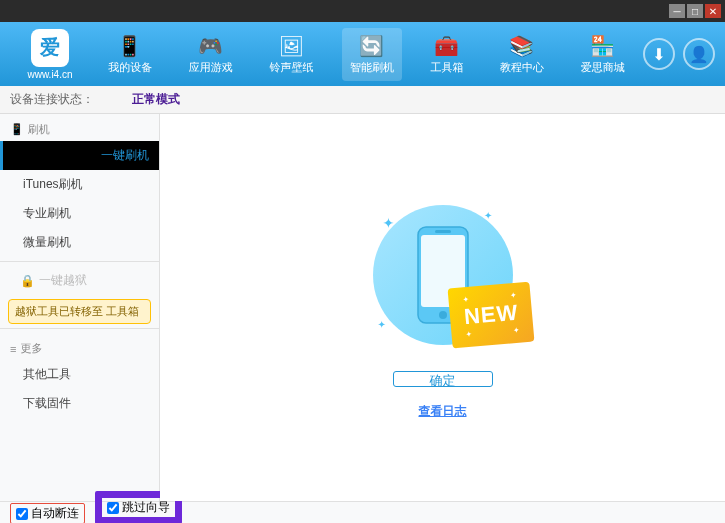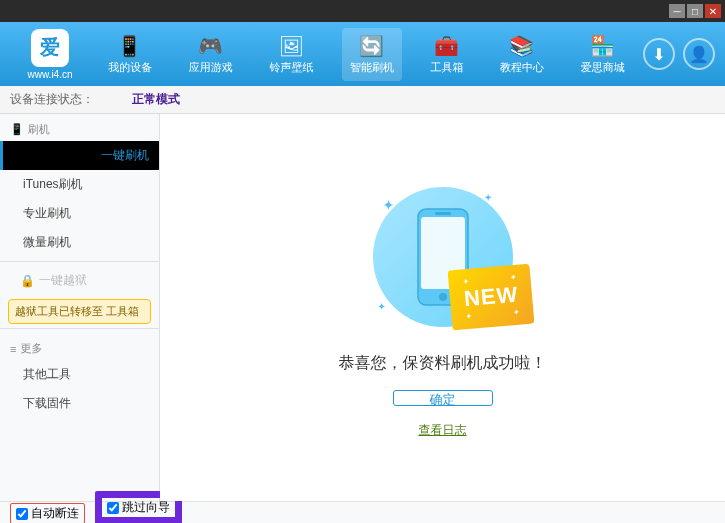--- a/index.html
+++ b/index.html
@@ -270,24 +270,25 @@
       height: 16px;
       border: 1px solid #2196d8;
       background: #fff;
       color: #2196d8;
       border-radius: 3px;
       cursor: pointer;
       font-size: 13px;
     }
 
     .goto-link {
-      color: #4d7c0f;
+      color: #3b82f6;
       cursor: pointer;
       font-size: 12px;
       text-decoration: underline;
+      font-weight: bold;
     }
     .checkbox-item {
       display: flex;
       align-items: center;
       gap: 3px;
       border: 1px solid #e74c3c;
       padding: 1px 4px;
       border-radius: 2px;
     }
     .checkbox-item input { width: 12px; height: 12px; }
@@ -408,21 +409,20 @@
             <span>✦</span>
               <span>✦</span>
           </div>
           <div class="new-badge-text">NEW</div>
           <div class="new-badge-stars">
             <span>✦</span>
               <span>✦</span>
           </div>
         </div>
       </div>
-      <div class="success-text">恭喜您，保资料刷机成功啦！</div>
       <button class="confirm-btn">确定</button>
       <span class="goto-link">查看日志</span>
     </div>
   </div>
 </div>
 
 <div style="height: 65px; background: #f8f9fa; border-top: 1px solid #e0e0e0; display: flex; flex-direction: column;">
 
   <div style="display: flex; align-items: flex-end; padding: 4px 10px; gap: 10px; height: 26px;">
     <label class="checkbox-item" style="border:1px solid #e74c3c; padding:1px 5px; border-radius:2px; display:flex; align-items:center; gap:3px; cursor:pointer;">

